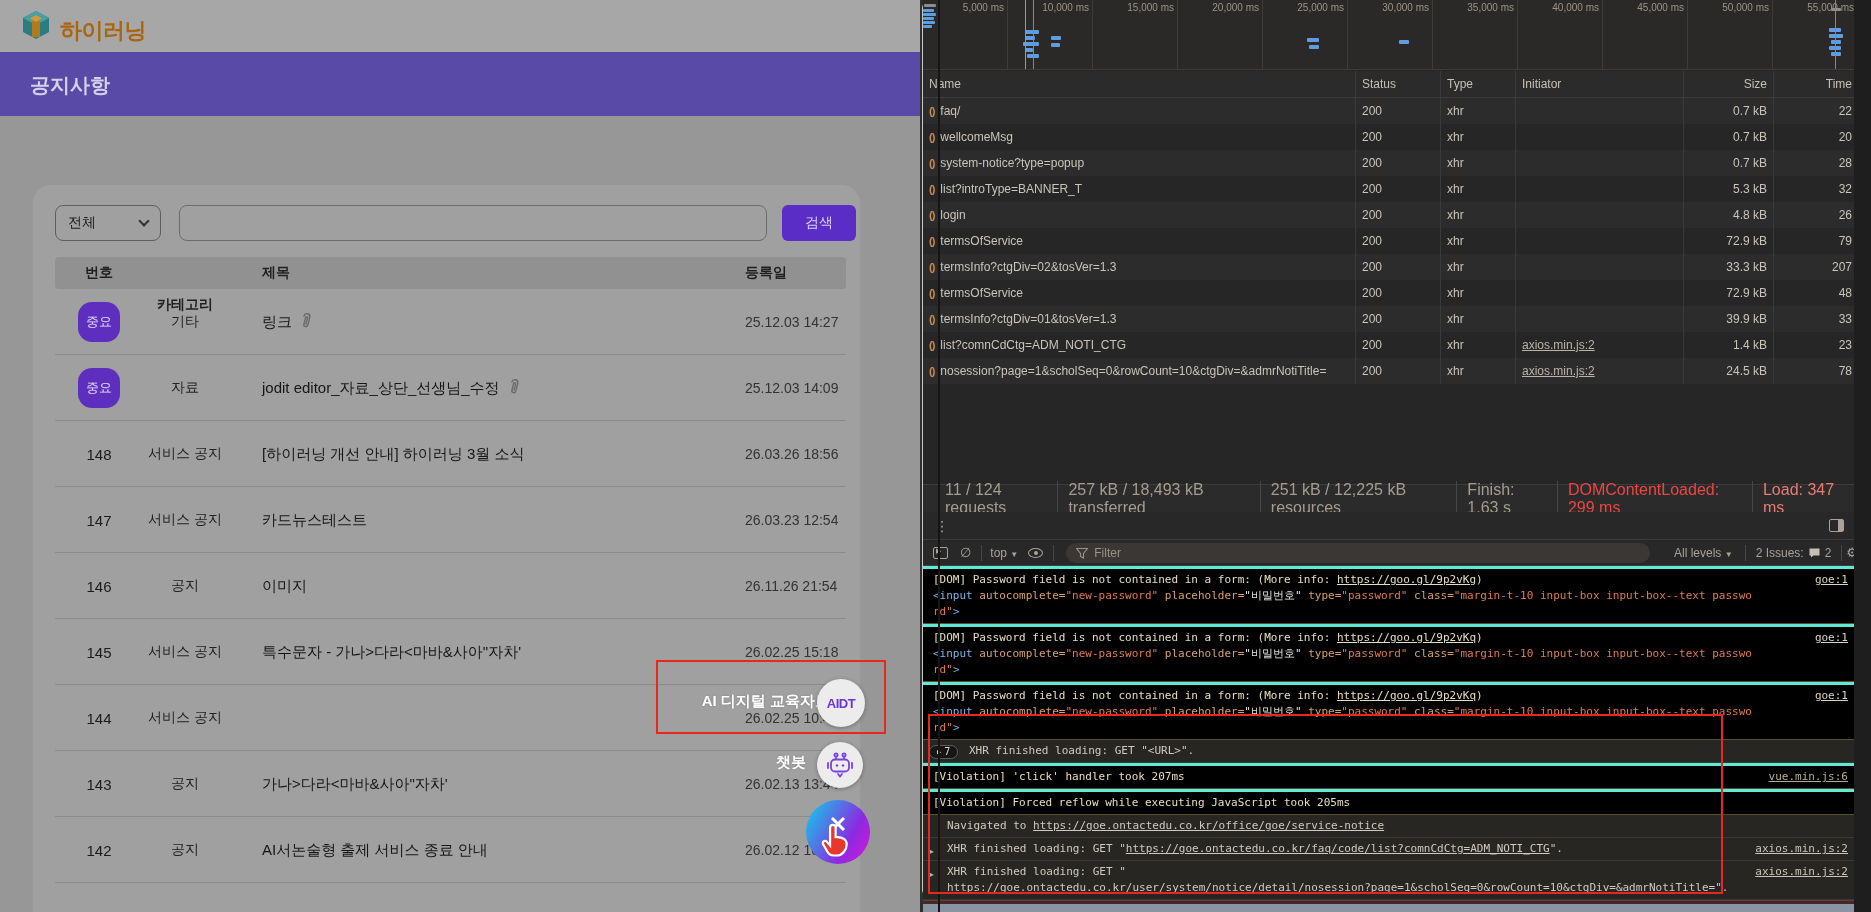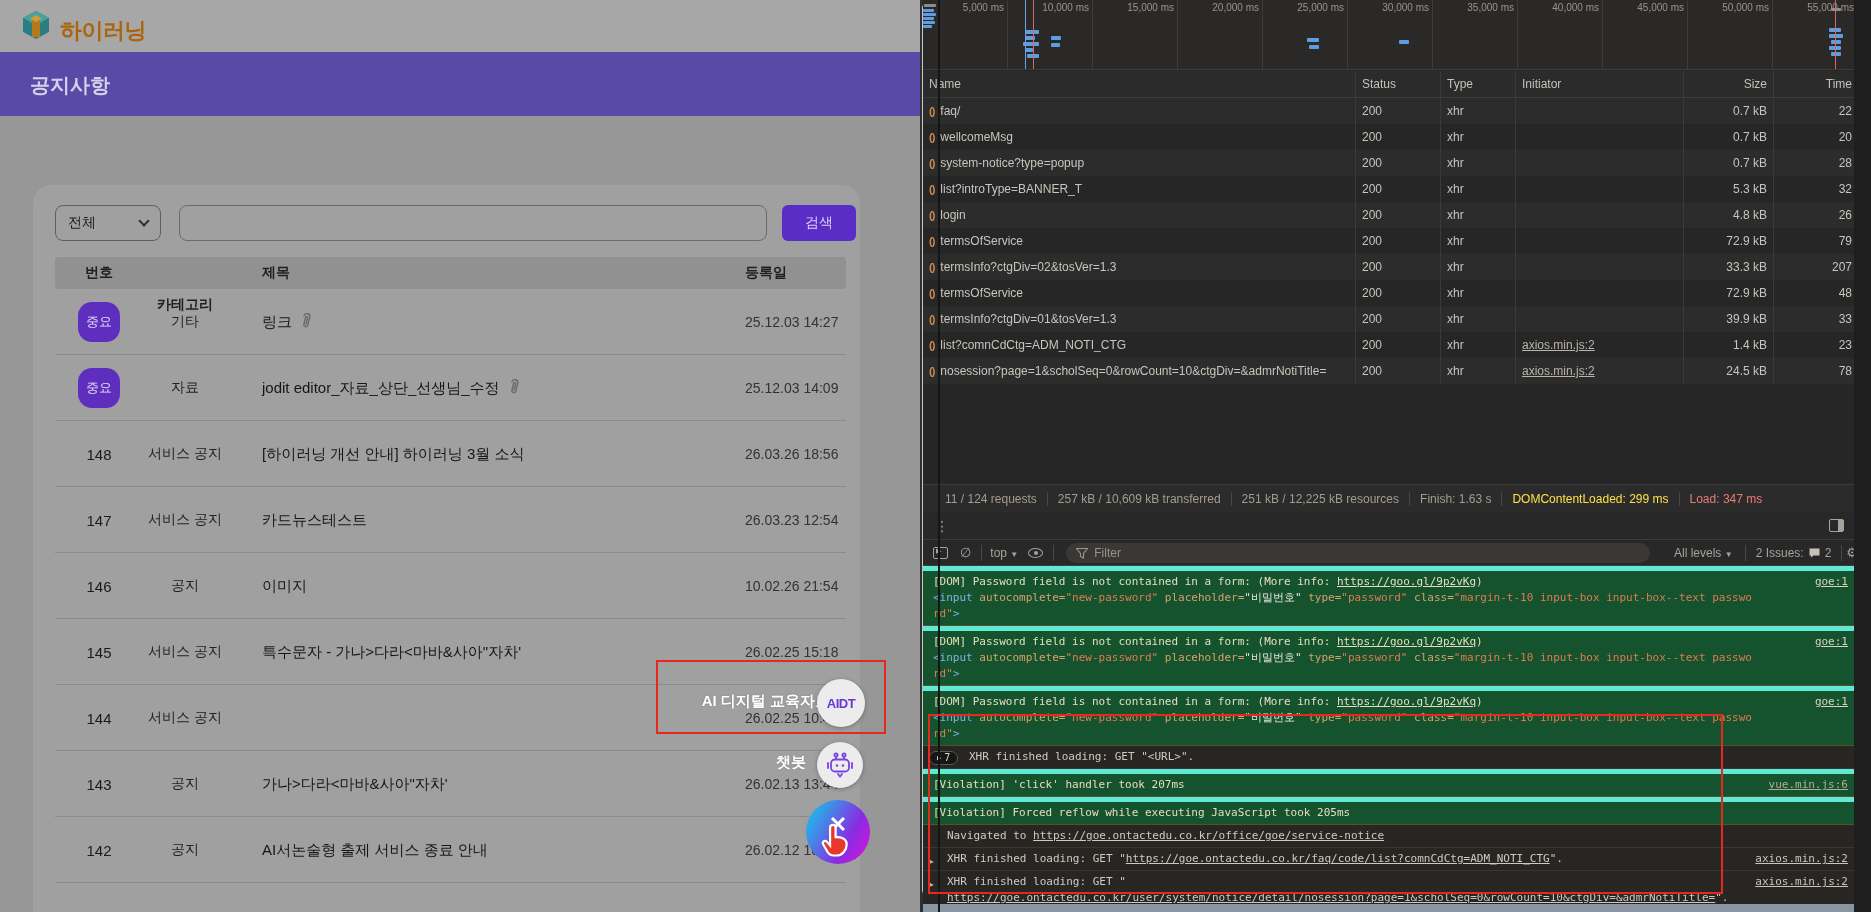--- a/index.html
+++ b/index.html
@@ -78,24 +78,24 @@
   .c-status { width:85px; }
   .c-type { width:75px; }
   .c-init { width:168px; }
   .c-size { width:90px; justify-content:flex-end; }
   .c-time { width:81px; justify-content:flex-end; padding-right:2px; }
   .xhr-ico { color:#c98a50; font-weight:bold; font-size:11px; margin-right:6px; letter-spacing:-1px; }
   .init-link { color:#b9b3aa; text-decoration:underline; cursor:pointer; }
   #nw-empty { position:absolute; left:0; top:384px; width:931px; height:100px; background:#262626; }
 
   
-  #nw-statusbar { position:absolute; left:0; top:484px; width:931px; height:28px; background:#2b2b2b; border-top:1px solid #3c3c3c; display:flex; align-items:center; color:#a49c90; font-size:12px; padding-left:12px; }
+  #nw-statusbar { position:absolute; left:0; top:484px; width:931px; height:28px; background:#2b2b2b; border-top:1px solid #3c3c3c; display:flex; align-items:center; color:#a49c90; font-size:16px; padding-left:12px; }
   #nw-statusbar span { padding:0 10px; border-right:1px solid #474747; }
   #nw-statusbar span:last-child { border-right:none; }
-  #nw-statusbar .seg-blue { color:#fde047; }
+  #nw-statusbar .seg-blue { color:#ef4444; }
   #nw-statusbar .seg-red { color:#e87c74; }
 
   
   #dt-tabs { position:absolute; left:0; top:512px; width:931px; height:28px; background:#282828; border-bottom:1px solid #3c3c3c; display:flex; align-items:center; }
   .kebab { color:#a8a29a; font-size:14px; padding:0 10px 0 12px; cursor:pointer; }
   .dtab { padding:0 14px; height:100%; display:flex; align-items:center; color:#b3ada3; font-size:12px; cursor:pointer; position:relative; }
   .dtab.active { color:#e6e2db; }
   .dtab.active::after { content:""; position:absolute; left:10px; right:10px; bottom:0; height:2px; background:#d6cdbf; }
   .panel-ico { position:absolute; right:10px; top:7px; width:15px; height:13px; border:1.4px solid #a8a29a; border-radius:2px; cursor:pointer; }
   .panel-ico::after { content:""; position:absolute; right:0; top:0; width:5px; height:100%; background:#a8a29a; }
@@ -116,21 +116,21 @@
   .filter-input::placeholder { color:#9a938a; }
   .funnel { position:absolute; left:10px; top:5px; }
   .tb-right { position:absolute; right:4px; display:flex; align-items:center; }
   .lvl { font-size:12px; padding:0 8px; cursor:pointer; }
   .issues { font-size:12px; padding:0 6px; display:flex; align-items:center; gap:4px; cursor:pointer; }
   .gear { font-size:13px; color:#a8a29a; margin-right:-8px; }
 
   
   #console-messages { position:absolute; left:0; top:566px; width:931px; height:338px; background:#282623; font-family:"DejaVu Sans Mono", monospace; font-size:11px; line-height:16px; overflow:hidden; }
   .cmsg { position:relative; padding:3px 6px 3px 24px; border-bottom:1px solid #3a3733; color:#cfc9c0; }
-  .cmsg.warn { background:#14532d; border-top:5px solid #5eead4; border-bottom:1px solid #59502a; color:#e5ddc0;padding-left:10px; }
+  .cmsg.warn { background:#000000; border-top:3px solid #5eead4; border-bottom:1px solid #59502a; color:#e5ddc0;padding-left:10px; }
   .cmsg.error { background:#412a28; border-top:1px solid #6b3b36; border-bottom:1px solid #6b3b36; color:#f2948c; }
   .cmsg .gutter { position:absolute; left:6px; top:4px; }
   .cline { white-space:pre-wrap; word-break:break-all; padding-right:96px; }
   .seg-lk { text-decoration:underline; cursor:pointer; }
   .seg-tag { color:#7fb2e5; }
   .seg-attr { color:#d9a06a; }
   .seg-val { color:#e07a50; }
   .seg-str { color:#e8e5de; }
   .rlink { position:absolute; right:6px; top:3px; text-decoration:underline; cursor:pointer; }
   .rl-warn { color:#d9d2bd; } .rl-dim { color:#b5ad93; } .rl-log { color:#cbc5bb; } .rl-err { color:#f2948c; }
@@ -220,21 +220,21 @@
               <span>카드뉴스테스트</span>
             </div>
             <div class="cell-date">26.03.23 12:54</div>
           </div>
           <div class="nrow" style="top: 368px;">
             <div class="cell-num">146</div>
             <div class="cell-cat">공지</div>
             <div class="cell-title">
               <span>이미지</span>
             </div>
-            <div class="cell-date">10.02.26 21:54</div>
+            <div class="cell-date">26.11.26 21:54</div>
           </div>
           <div class="nrow" style="top: 434px;">
             <div class="cell-num">145</div>
             <div class="cell-cat">서비스 공지</div>
             <div class="cell-title">
               <span>특수문자 - 가나&gt;다라&lt;마바&amp;사아"자차'</span>
             </div>
             <div class="cell-date">26.02.25 15:18</div>
           </div>
           <div class="nrow" style="top: 500px;">
@@ -483,21 +483,21 @@
             </div>
             <div class="nwc c-size">24.5 kB</div>
             <div class="nwc c-time">78</div>
           </div>
         </div>
     </div>
     <div id="nw-empty"></div>
 
     <div id="nw-statusbar">
         <span>11 / 124 requests</span>
-        <span>257 kB / 10,609 kB transferred</span>
+        <span>257 kB / 18,493 kB transferred</span>
         <span>251 kB / 12,225 kB resources</span>
         <span>Finish: 1.63 s</span>
         <span class="seg-blue">DOMContentLoaded: 299 ms</span>
         <span class="seg-red">Load: 347 ms</span>
       </div>
 
     <div id="dt-tabs">
       <span class="kebab">⋮</span>
       <span class="panel-ico"></span>
     </div>

